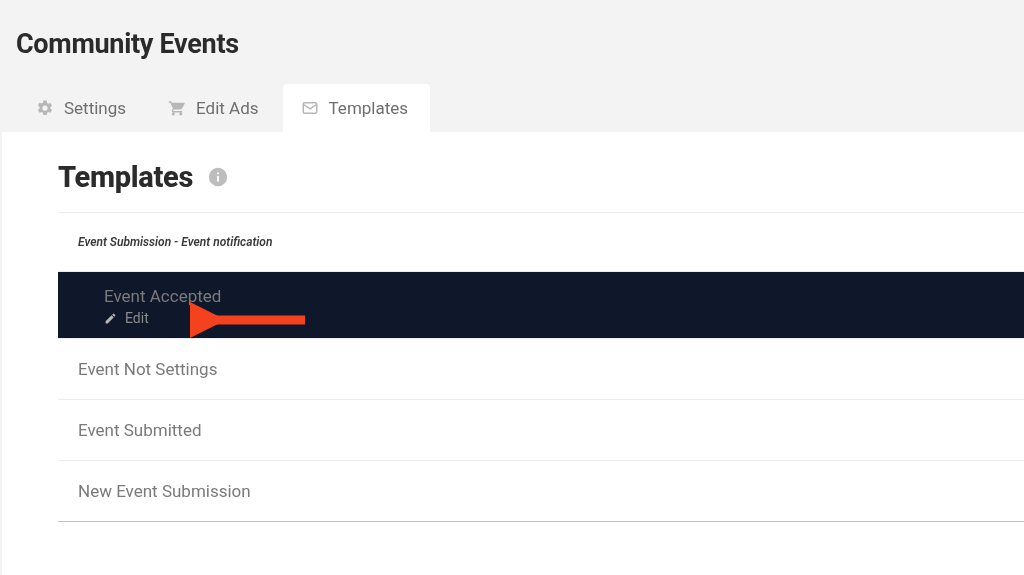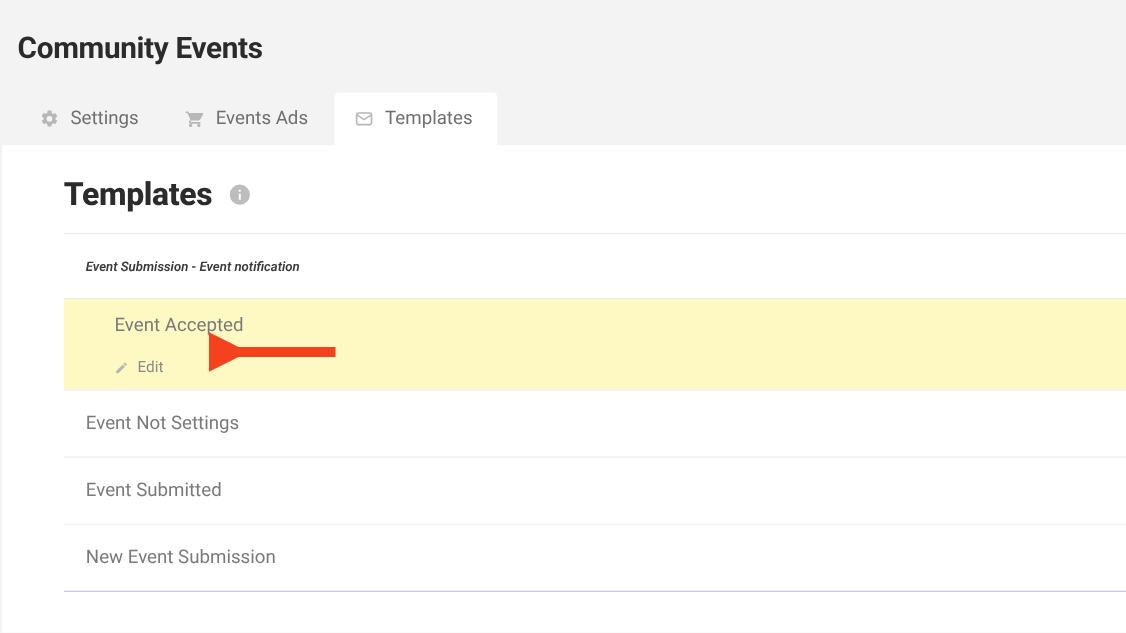--- a/index.html
+++ b/index.html
@@ -91,30 +91,30 @@
   .template-list { }
   .template-row {
     padding: 20px 0 20px 20px;
     border-top: 1px solid #ececec;
     font-size: 17px;
     color: #7a7a7a;
     cursor: pointer;
   }
   .template-row:last-child { border-bottom: 1px solid #c4b5fd; }
   .template-row.hovered {
-    background: #fef9c3;
+    background: #0f172a;
     padding-top: 14px;
     padding-bottom: 12px;
     padding-left: 46px;
   }
   .edit-line {
     display: flex;
     align-items: center;
     gap: 8px;
-    margin-top: 20px;
+    margin-top: 4px;
     font-size: 14px;
     color: #8a8a8a;
   }
   .edit-line .icon { width: 13px; height: 13px; }
   .edit-line .icon svg { width: 13px; height: 13px; }
 
   
   .annotation-arrow {
     position: absolute;
     left: 190px;
@@ -139,21 +139,21 @@
       <span class="tab-label">Settings</span>
     </div>
 
 
     <div class="tab">
       <span class="icon">
         <svg viewBox="0 0 24 24" fill="currentColor">
             <path d="M7 18c-1.1 0-1.99.9-1.99 2S5.9 22 7 22s2-.9 2-2-.9-2-2-2zm10 0c-1.1 0-1.99.9-1.99 2S15.9 22 17 22s2-.9 2-2-.9-2-2-2zM7.16 14h9.69c.75 0 1.41-.41 1.75-1.03l3.58-6.49A1 1 0 0 0 21.3 5H5.21l-.94-2H1v2h2l3.6 7.59-1.35 2.44C4.52 16.37 5.48 18 7 18h12v-2H7.42a.25.25 0 0 1-.22-.37z"></path>
           </svg>
       </span>
-      <span class="tab-label">Events Ads</span>
+      <span class="tab-label">Edit Ads</span>
     </div>
 
     <div class="tab active">
       <span class="icon">
         <svg viewBox="0 0 24 24" fill="none" stroke="currentColor" stroke-width="2">
             <rect x="3" y="5" width="18" height="14" rx="2"></rect>
             <path d="M3 7l9 6 9-6"></path>
           </svg>
       </span>
       <span class="tab-label">Templates</span>

